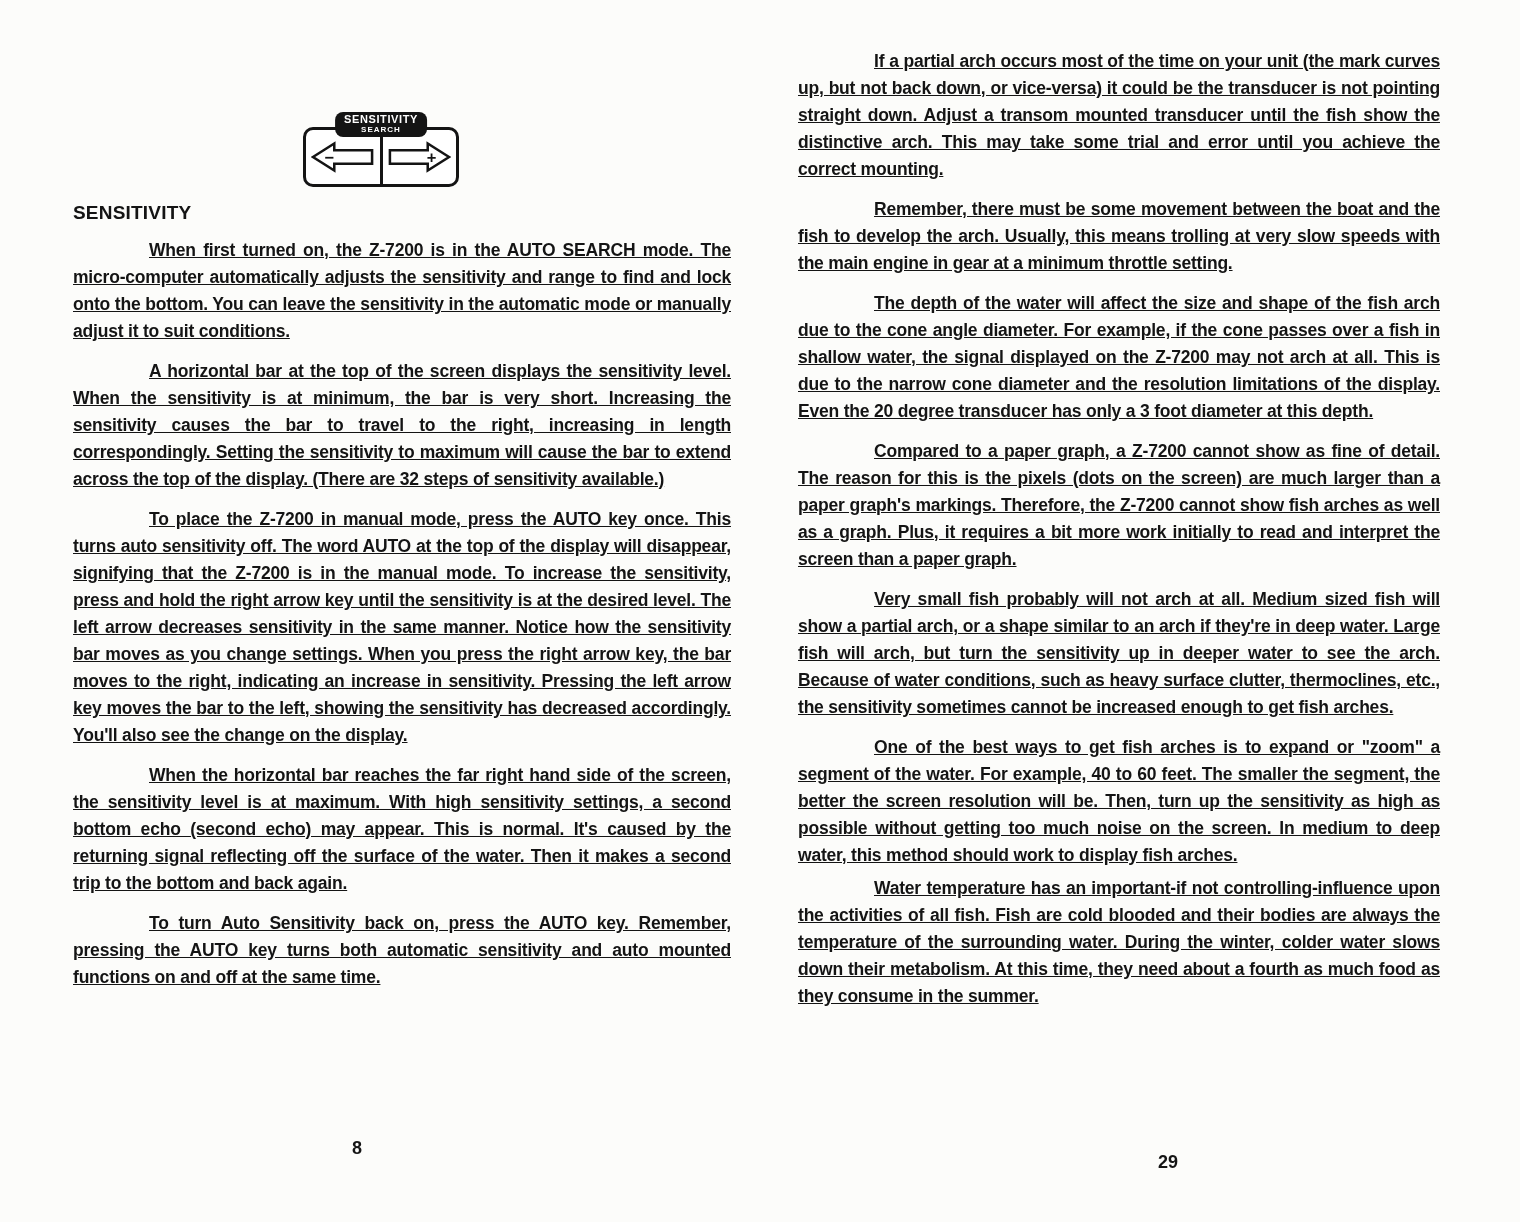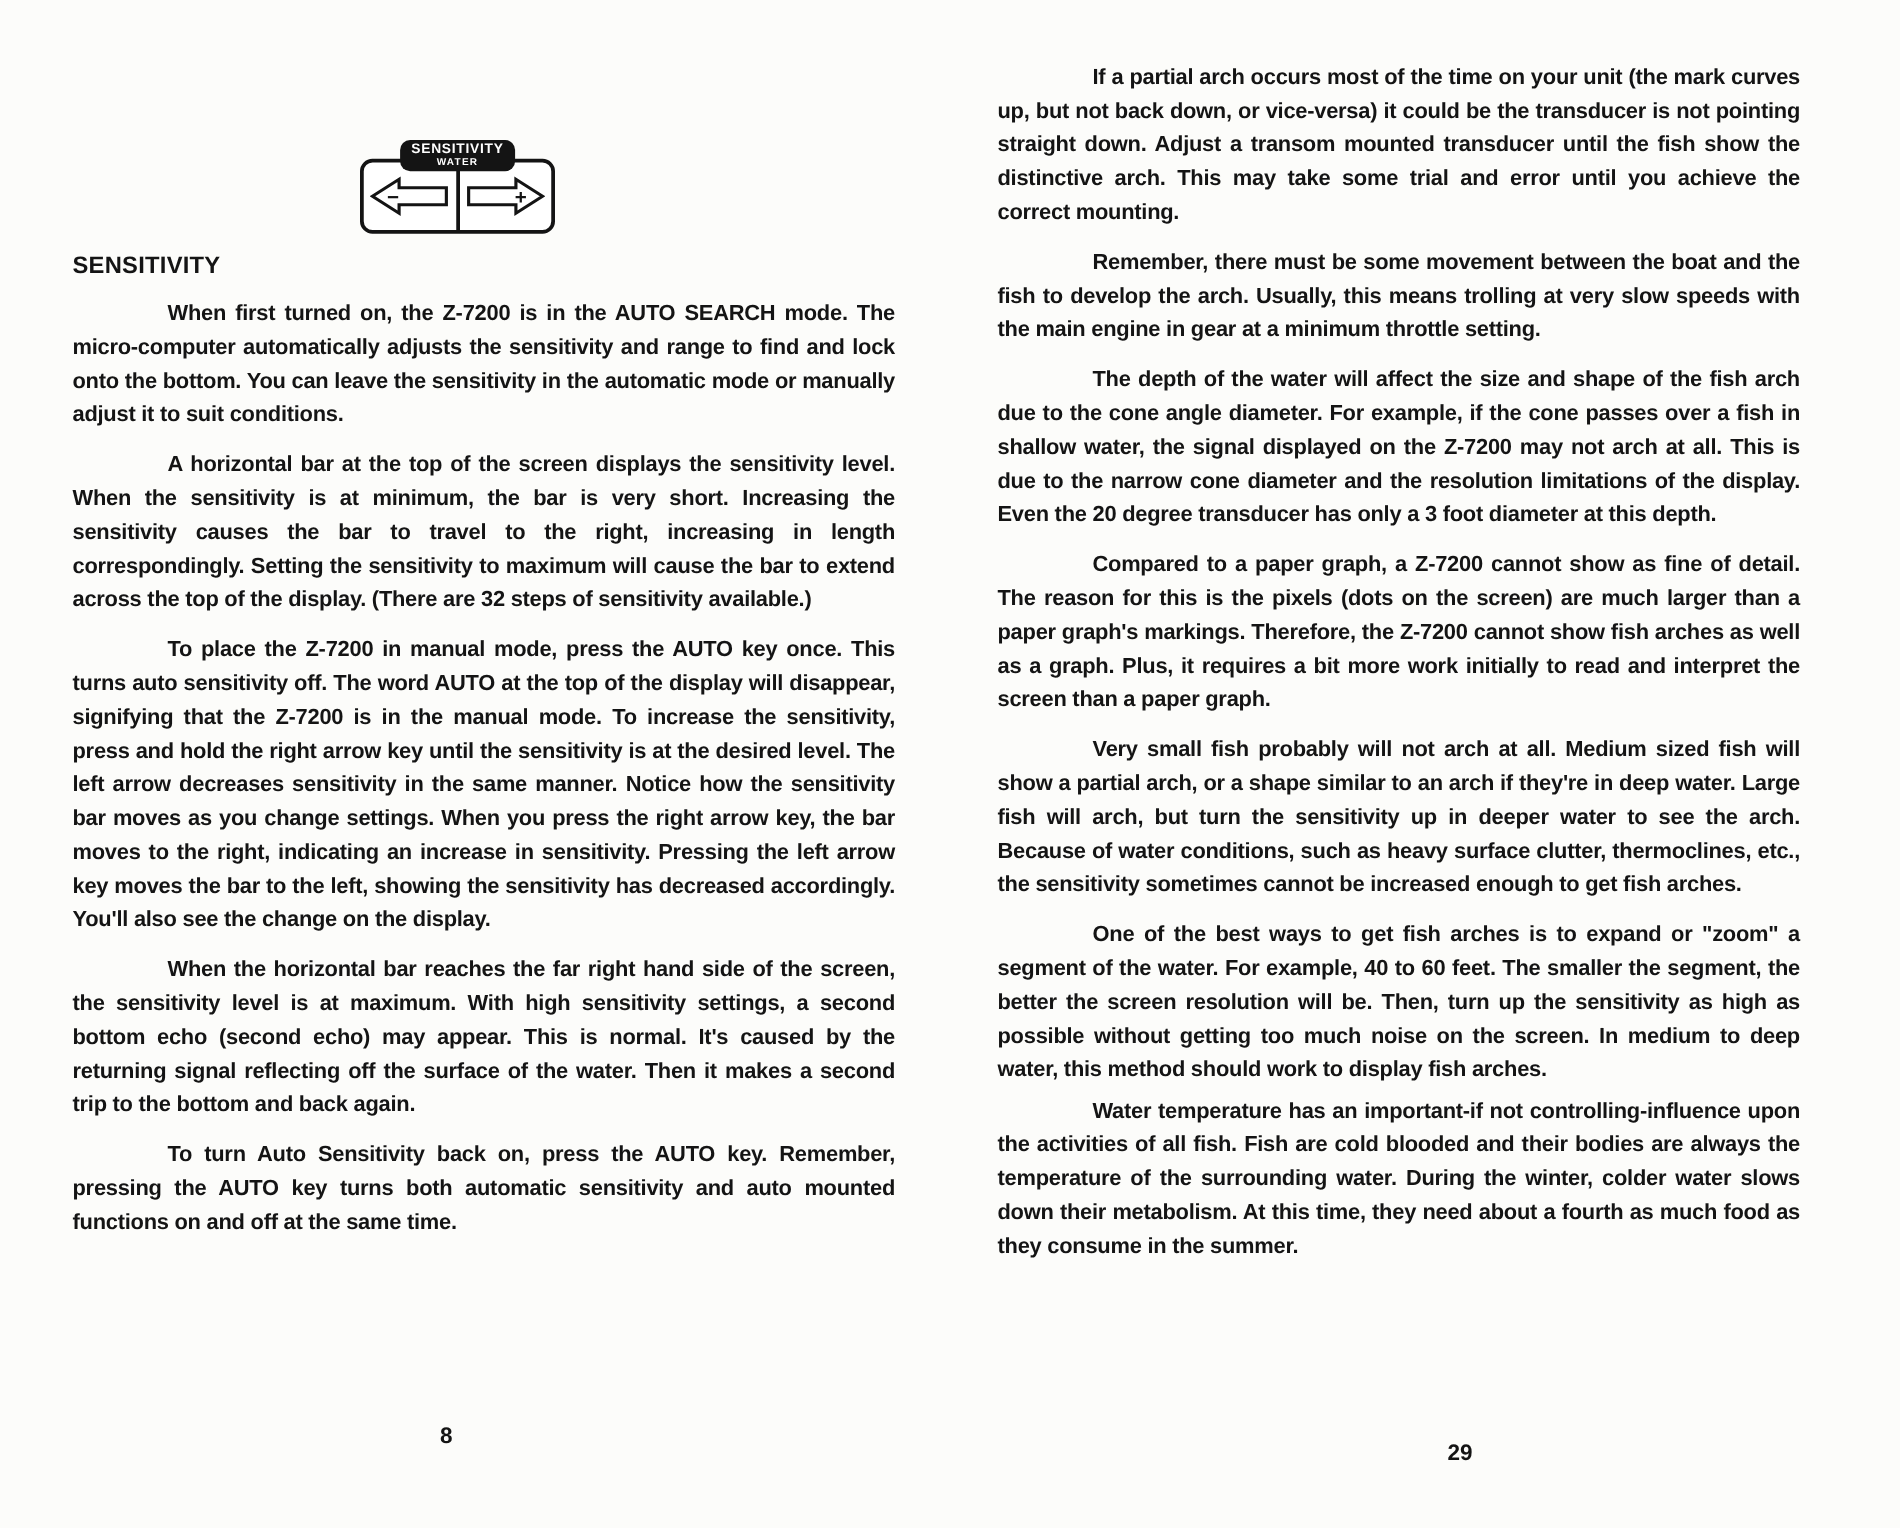--- a/index.html
+++ b/index.html
@@ -5,31 +5,32 @@
   html, body { margin: 0; padding: 0; }
   body {
     width: 1520px; height: 1222px;
     position: relative;
     background: #fcfcfa;
     font-family: "Liberation Sans", sans-serif;
     color: #141414;
     overflow: hidden;
   }
   .col { position: absolute; top: 0; }
-  .col-left  { left: 58px;  width: 658px; }
+  .col-left  { left: 73px;  width: 658px; }
   .col-right { left: 798px; width: 642px; top: 48px; }
 
   p.body-text {
     font-size: 17.5px;
     font-weight: bold;
     letter-spacing: -0.2px;
     line-height: 27px;
     text-align: justify;
     text-indent: 76px;
     margin: 13px 0 0 0;
+    text-decoration: underline;
   }
   h2.section-heading {
     font-size: 19px;
     font-weight: bold;
     letter-spacing: 0.2px;
     margin: 16px 0 0 0;
   }
   .col-right h2.section-heading { margin-top: 46px; }
   .col-right p.after-heading { margin-top: 6px; }
 
@@ -80,21 +81,21 @@
 </head>
 <body>
 
 <div>
 
   <div class="col col-left">
 
     <div class="keyicon">
       <div class="badge">
         <span class="l1">SENSITIVITY</span>
-        <span class="l2">WATER</span>
+        <span class="l2">SEARCH</span>
       </div>
       <div class="keys">
         <div class="key left">
           <svg width="64" height="36" viewBox="0 0 66 36">
             <path class="arrow-path" d="M2,18 L24,4 L24,11 L63,11 L63,25 L24,25 L24,32 Z"></path>
             <text class="sign" x="19" y="24" text-anchor="middle">−</text>
           </svg>
         </div>
         <div class="key">
           <svg width="64" height="36" viewBox="0 0 66 36">

